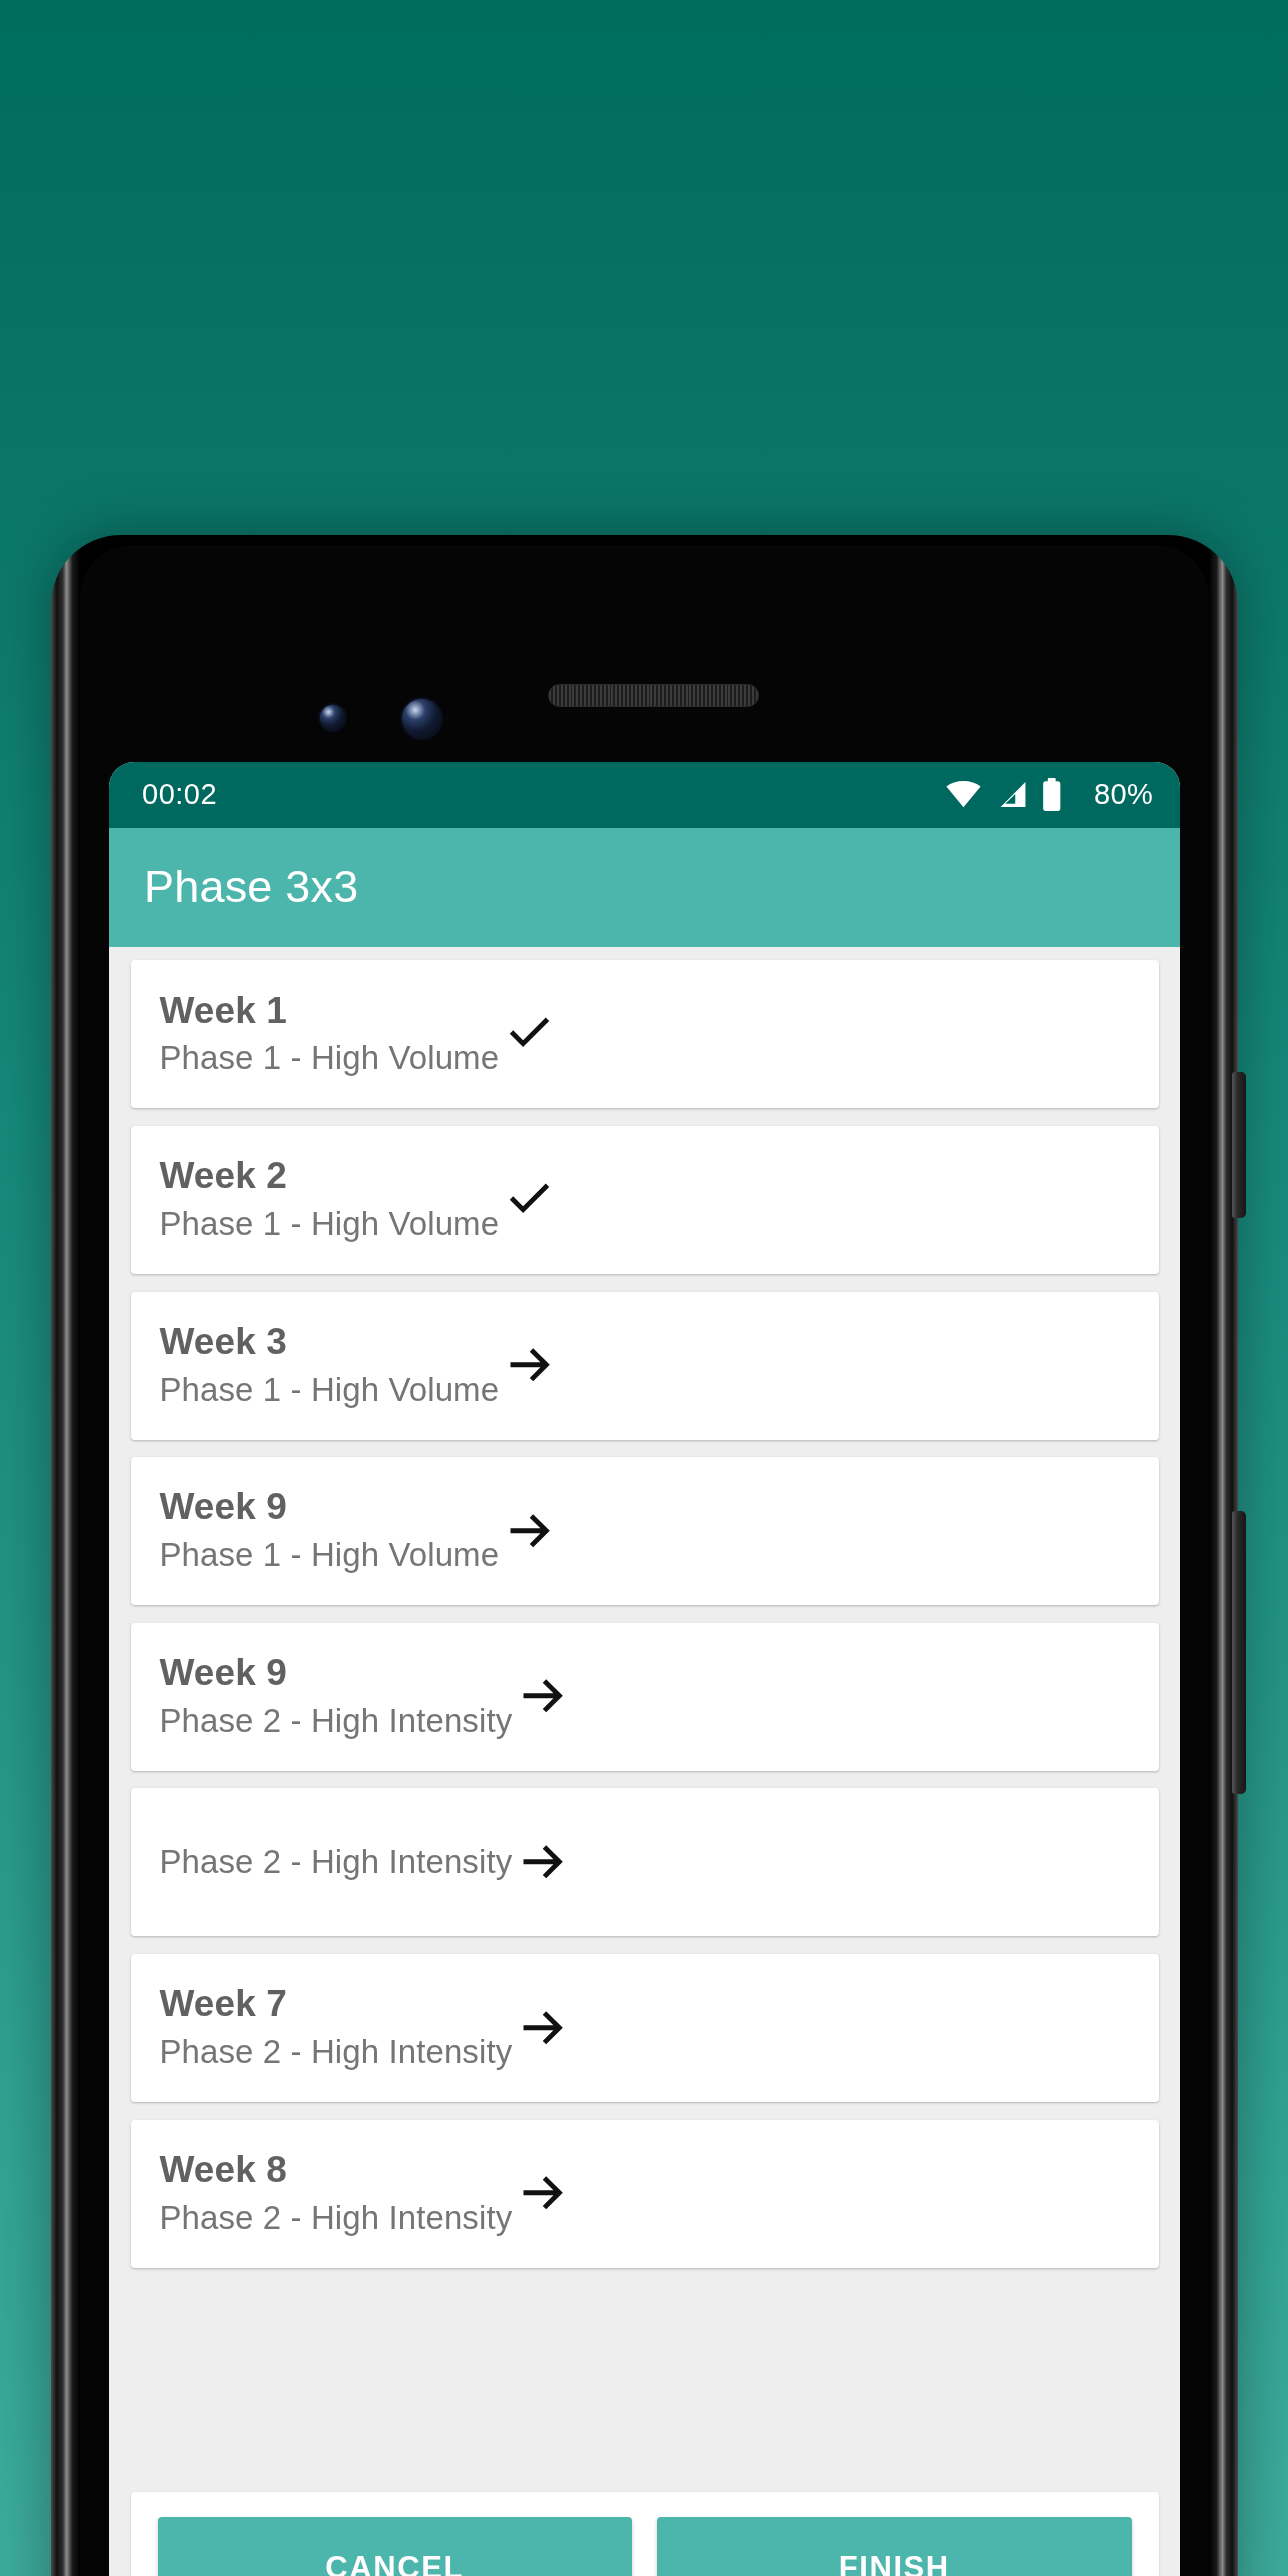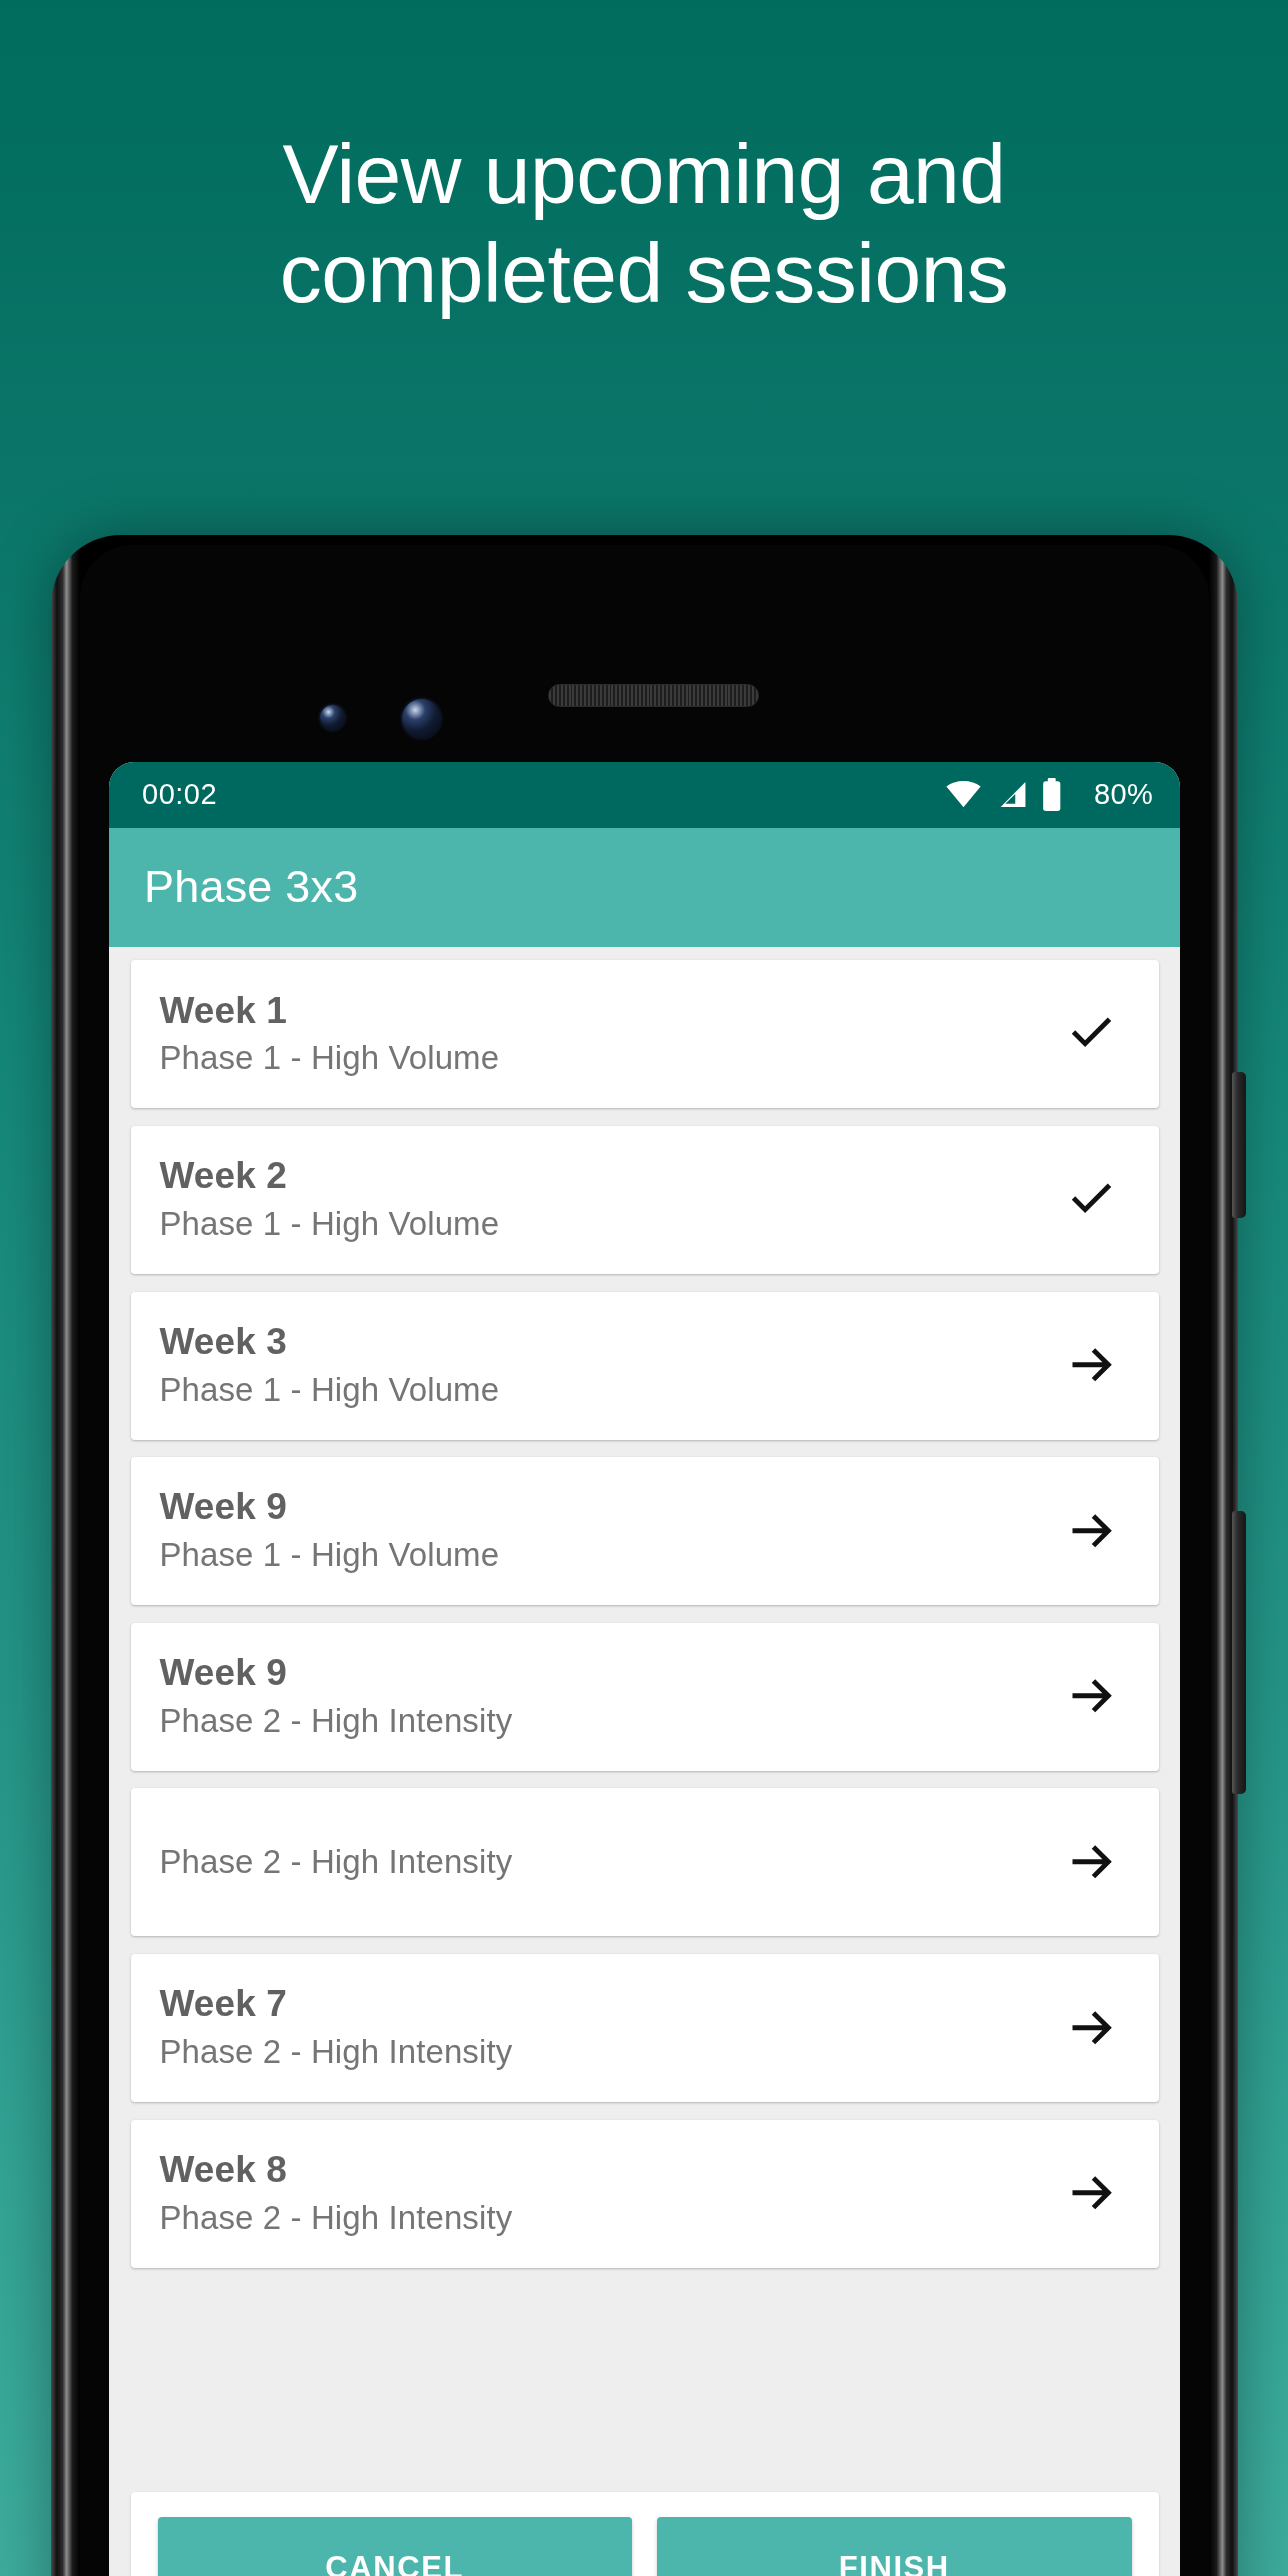--- a/index.html
+++ b/index.html
@@ -149,21 +149,20 @@
     overflow:hidden;
   }
 
   .card {
     background:#ffffff;
     border-radius:3.9px;
     margin-bottom:17.6px;
     padding:21.5px 29px 23.4px 29px;
     display:flex;
     align-items:center;
-    justify-content:space-between;
     box-shadow:0 1px 2.9px rgba(0,0,0,0.16), 0 1px 2px rgba(0,0,0,0.10);
     min-height:148px;
   }
   .card-text { display:flex; flex-direction:column; gap:7.8px; }
   .card-title {
     font-size:37px;
     font-weight:700;
     color:#616161;
     letter-spacing:0.1px;
   }
@@ -206,22 +205,20 @@
     letter-spacing:1.6px;
     cursor:pointer;
     box-shadow:0 2px 3.9px rgba(0,0,0,0.22);
   }
 </style>
 </head>
 <body>
 
 <div id="promo">
 
-  <div id="headline">View upcoming and
-completed sessions</div>
 
   <div id="phone">
     <div id="phone-face">
 
       <div class="cam" id="cam-small"></div>
       <div class="cam" id="cam-large"></div>
       <div id="speaker"></div>
 
       <div id="screen">
 

